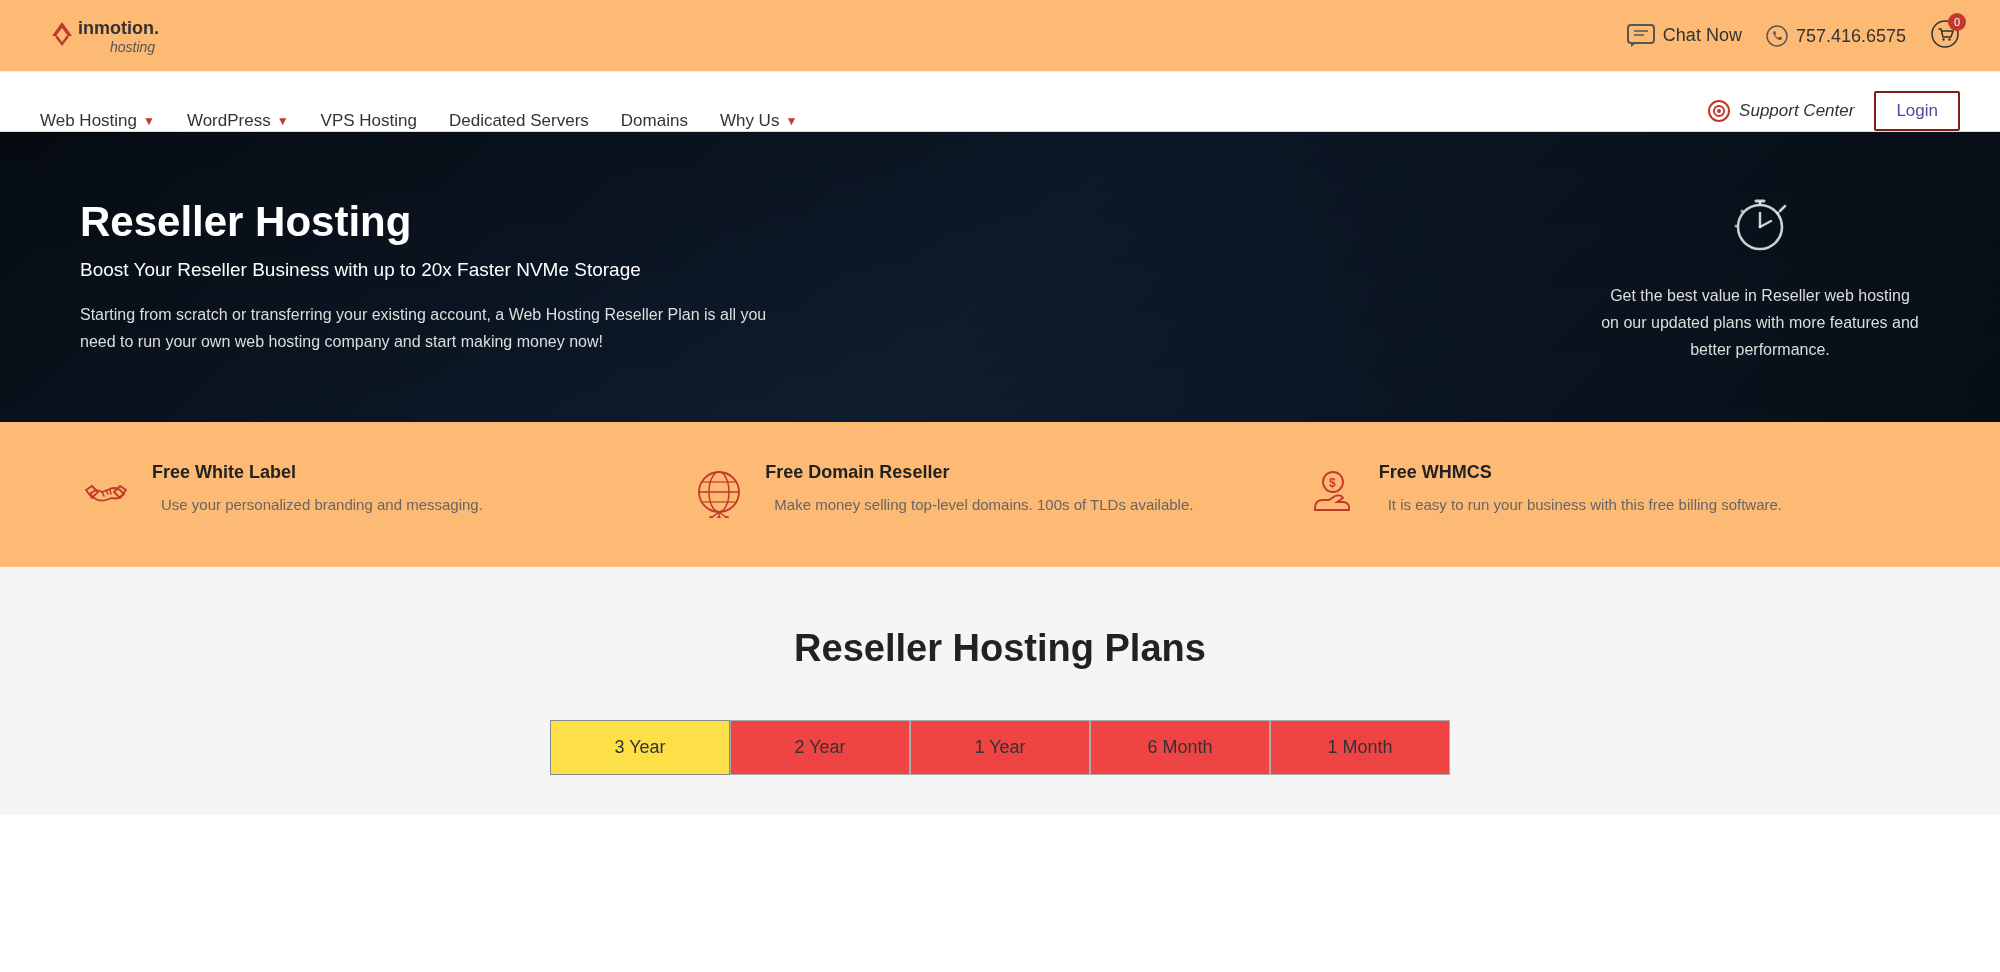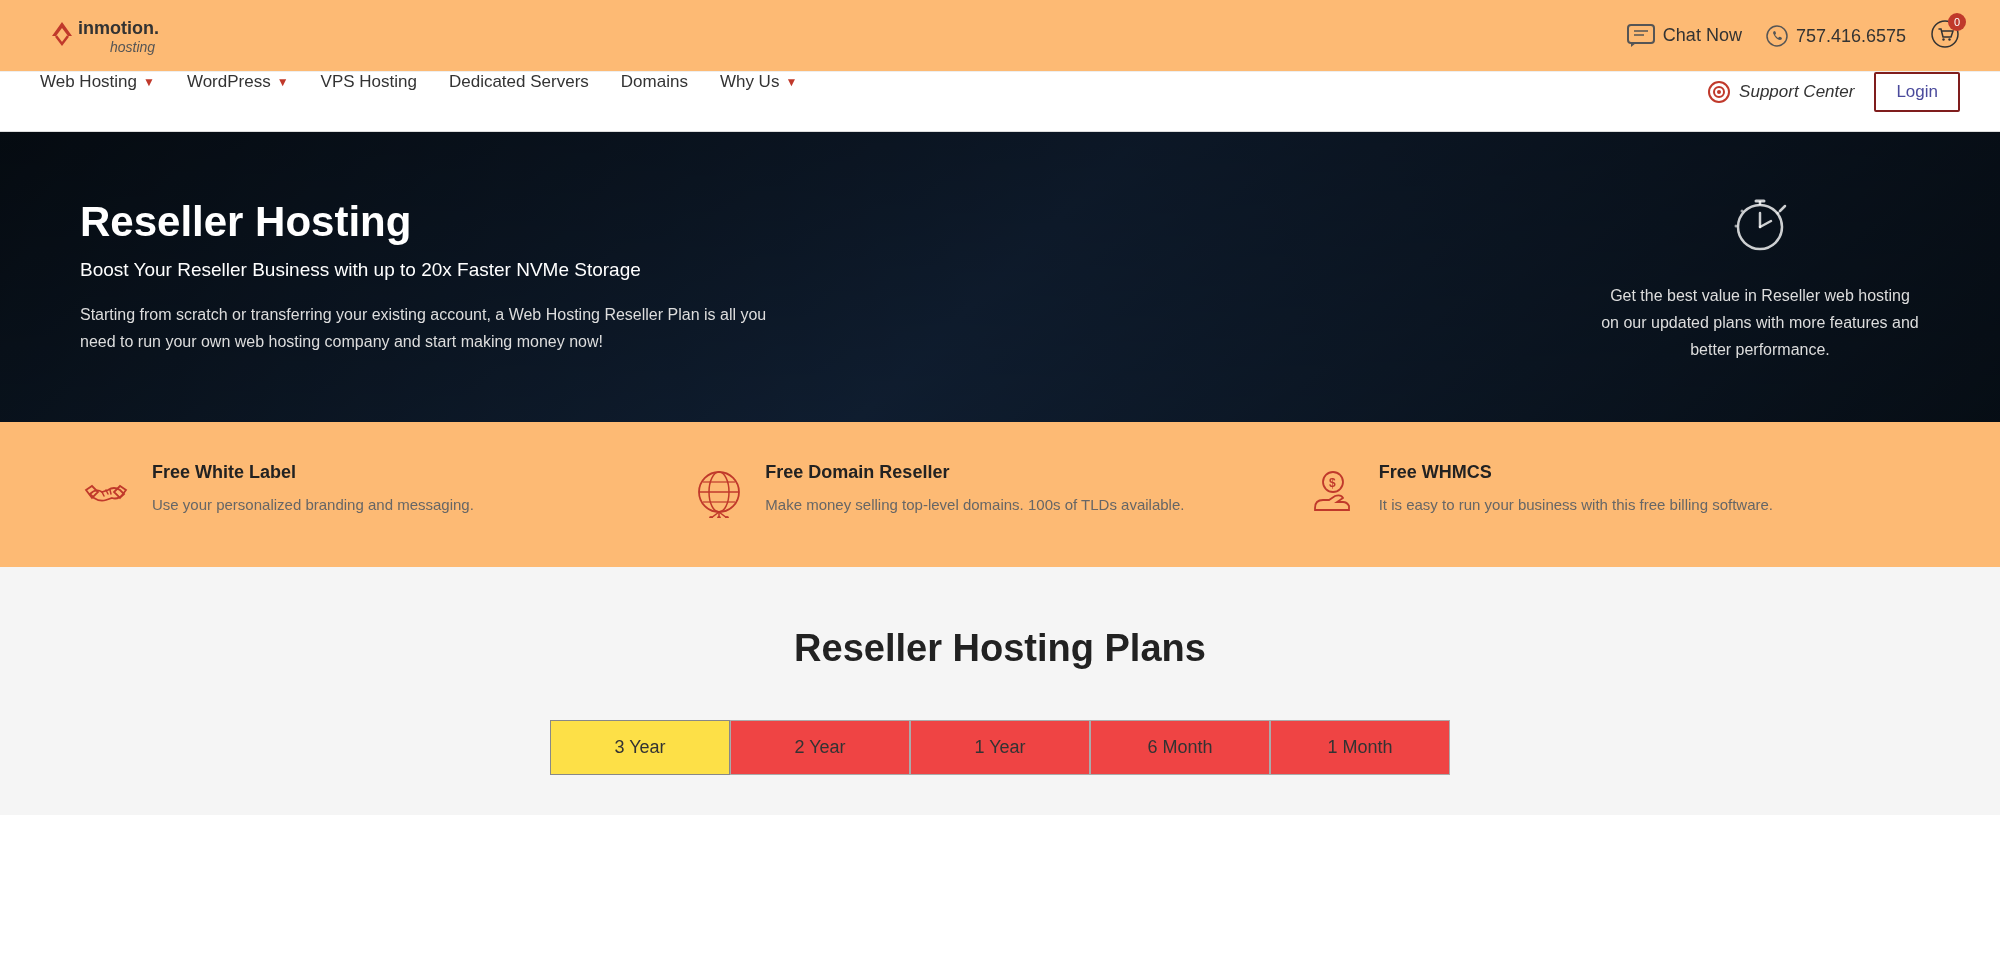--- a/index.html
+++ b/index.html
@@ -56,21 +56,21 @@
       height: 18px;
       font-size: 11px;
       display: flex;
       align-items: center;
       justify-content: center;
     }
 
     
     .main-nav {
       display: flex;
-      align-items: flex-start;
+      align-items: flex-end;
       padding: 0 40px;
       height: 60px;
       border-bottom: 1px solid #ddd;
       background: #fff;
       gap: 32px;
     }
     .nav-item {
       display: flex;
       align-items: center;
       gap: 6px;
@@ -184,20 +184,21 @@
     .feature-body h3 {
       font-size: 18px;
       font-weight: bold;
       margin-bottom: 10px;
       color: #222;
     }
     .feature-body p {
       font-size: 15px;
       color: #666;
       line-height: 1.6;
+      margin-left: 9px;
     }
 
     
     .plans-section {
       background: #f5f5f5;
       padding: 60px 40px 40px;
       text-align: center;
     }
     .plans-title {
       font-size: 38px;

